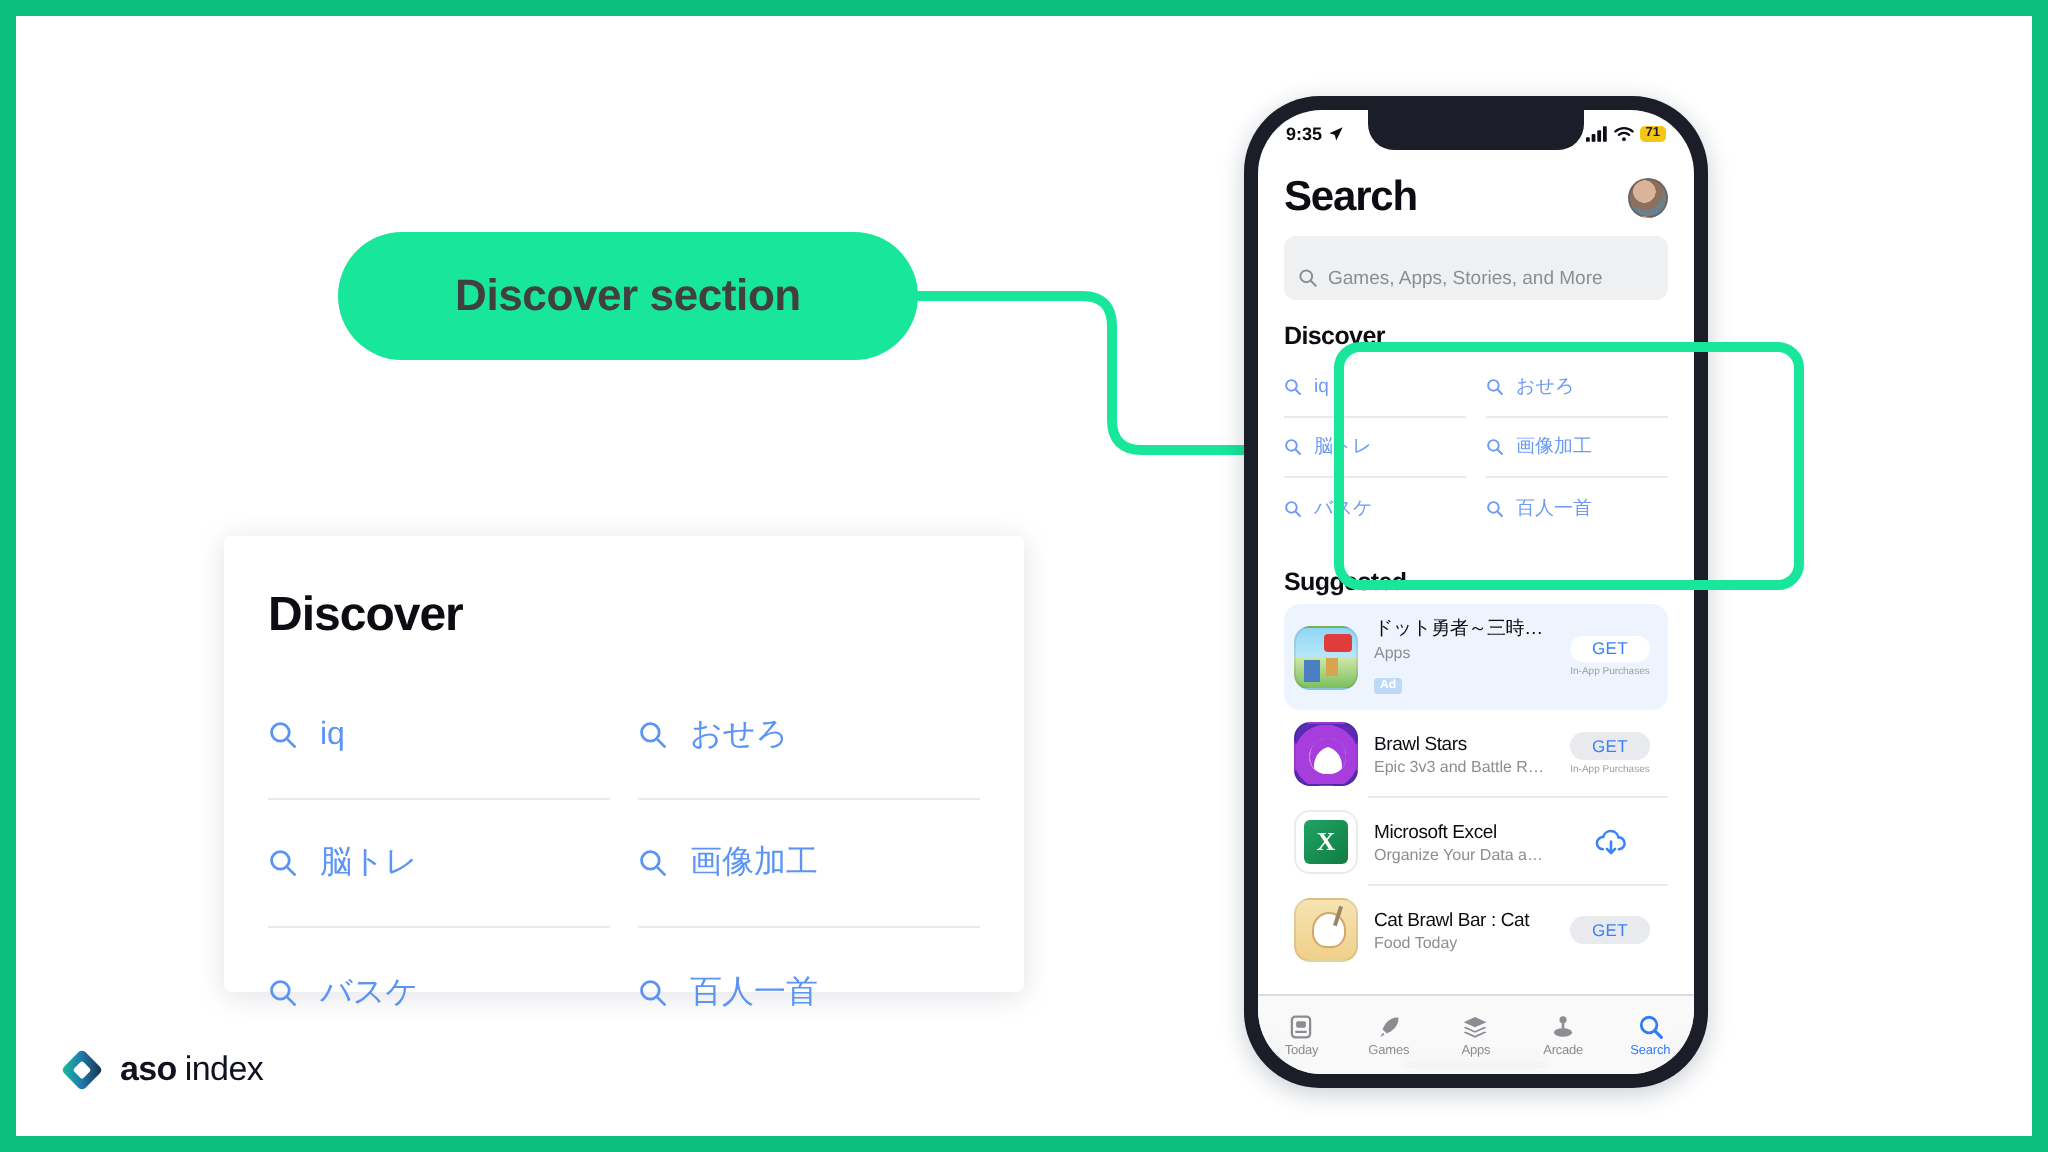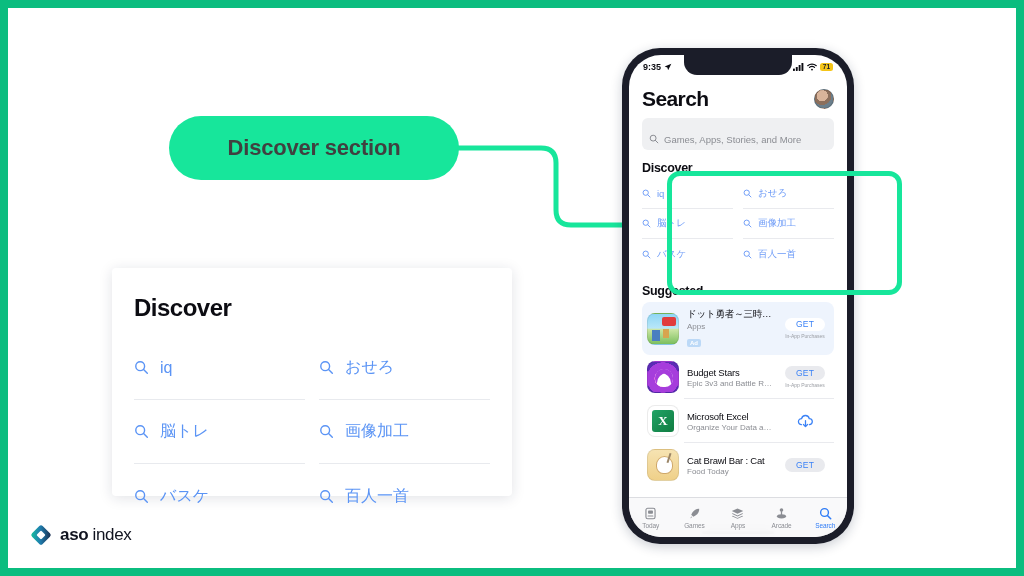--- a/index.html
+++ b/index.html
@@ -536,21 +536,21 @@
           </div>
           <div class="app-right">
             <div class="get-btn white">GET</div>
             <div class="iap">In-App Purchases</div>
           </div>
         </div>
 
         <div class="app-row bordered">
           <div class="app-icon ic-brawl"></div>
           <div class="app-meta">
-            <div class="app-name">Budget Stars</div>
+            <div class="app-name">Brawl Stars</div>
             <div class="app-sub">Epic 3v3 and Battle Royale</div>
           </div>
           <div class="app-right">
             <div class="get-btn">GET</div>
             <div class="iap">In-App Purchases</div>
           </div>
         </div>
 
         <div class="app-row bordered">
           <div class="app-icon ic-excel">

